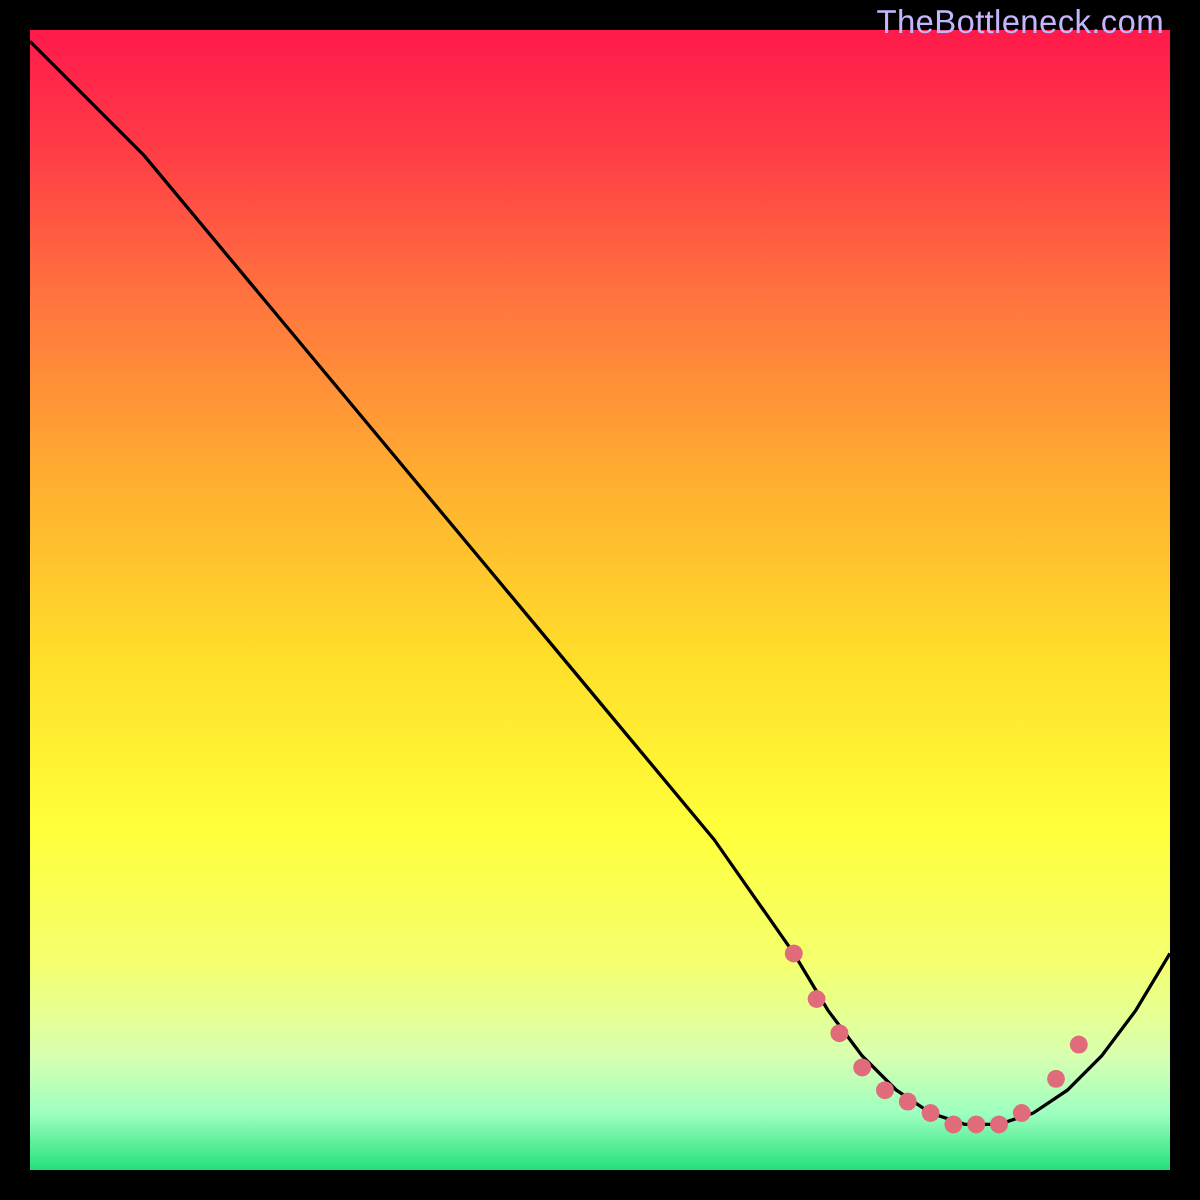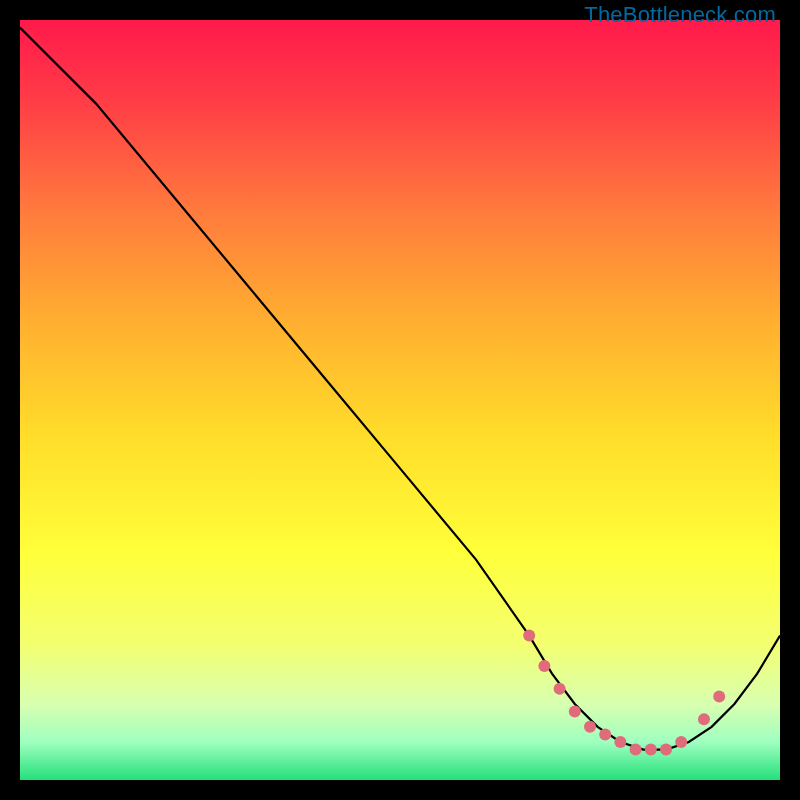--- a/index.html
+++ b/index.html
@@ -23,21 +23,21 @@
     position: absolute;
     left: 0;
     top: 0;
     width: 760px;
     height: 760px;
   }
   .watermark {
     position: absolute;
     top: 2px;
     right: 24px;
-    color: #0369a1;
+    color: #c4b5fd;
     font-size: 22px;
     font-weight: 500;
     letter-spacing: 0.2px;
     user-select: none;
   }
   svg { display: block; }
 </style>
 </head>
 <body>
 

